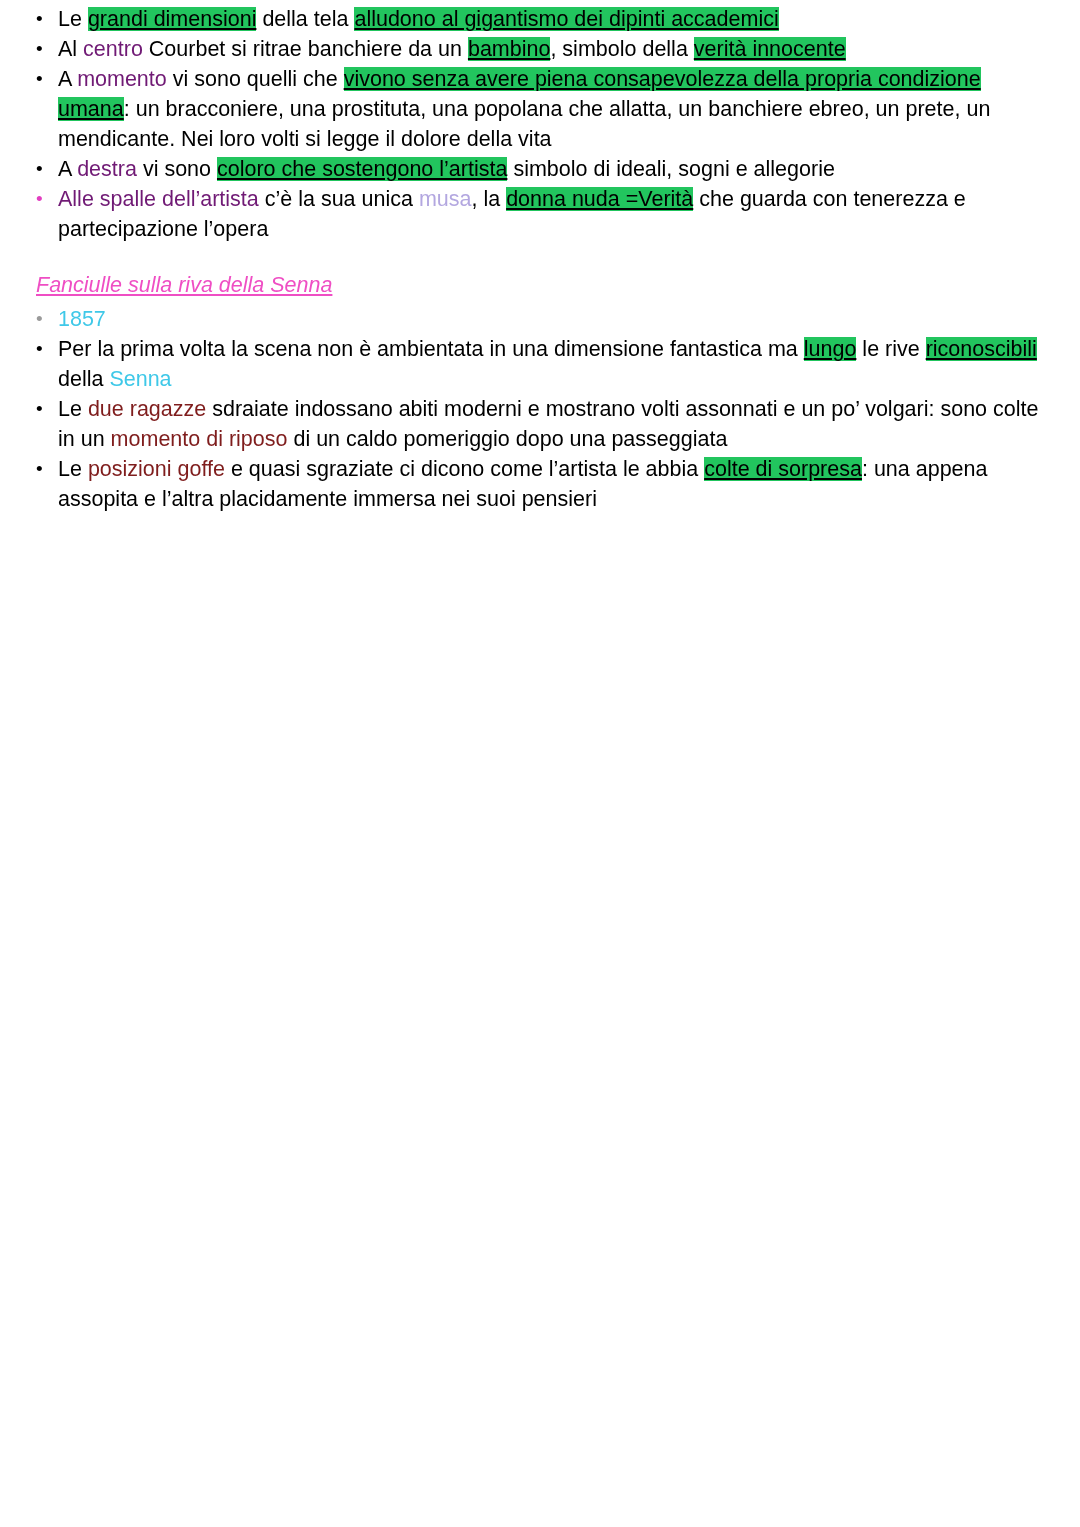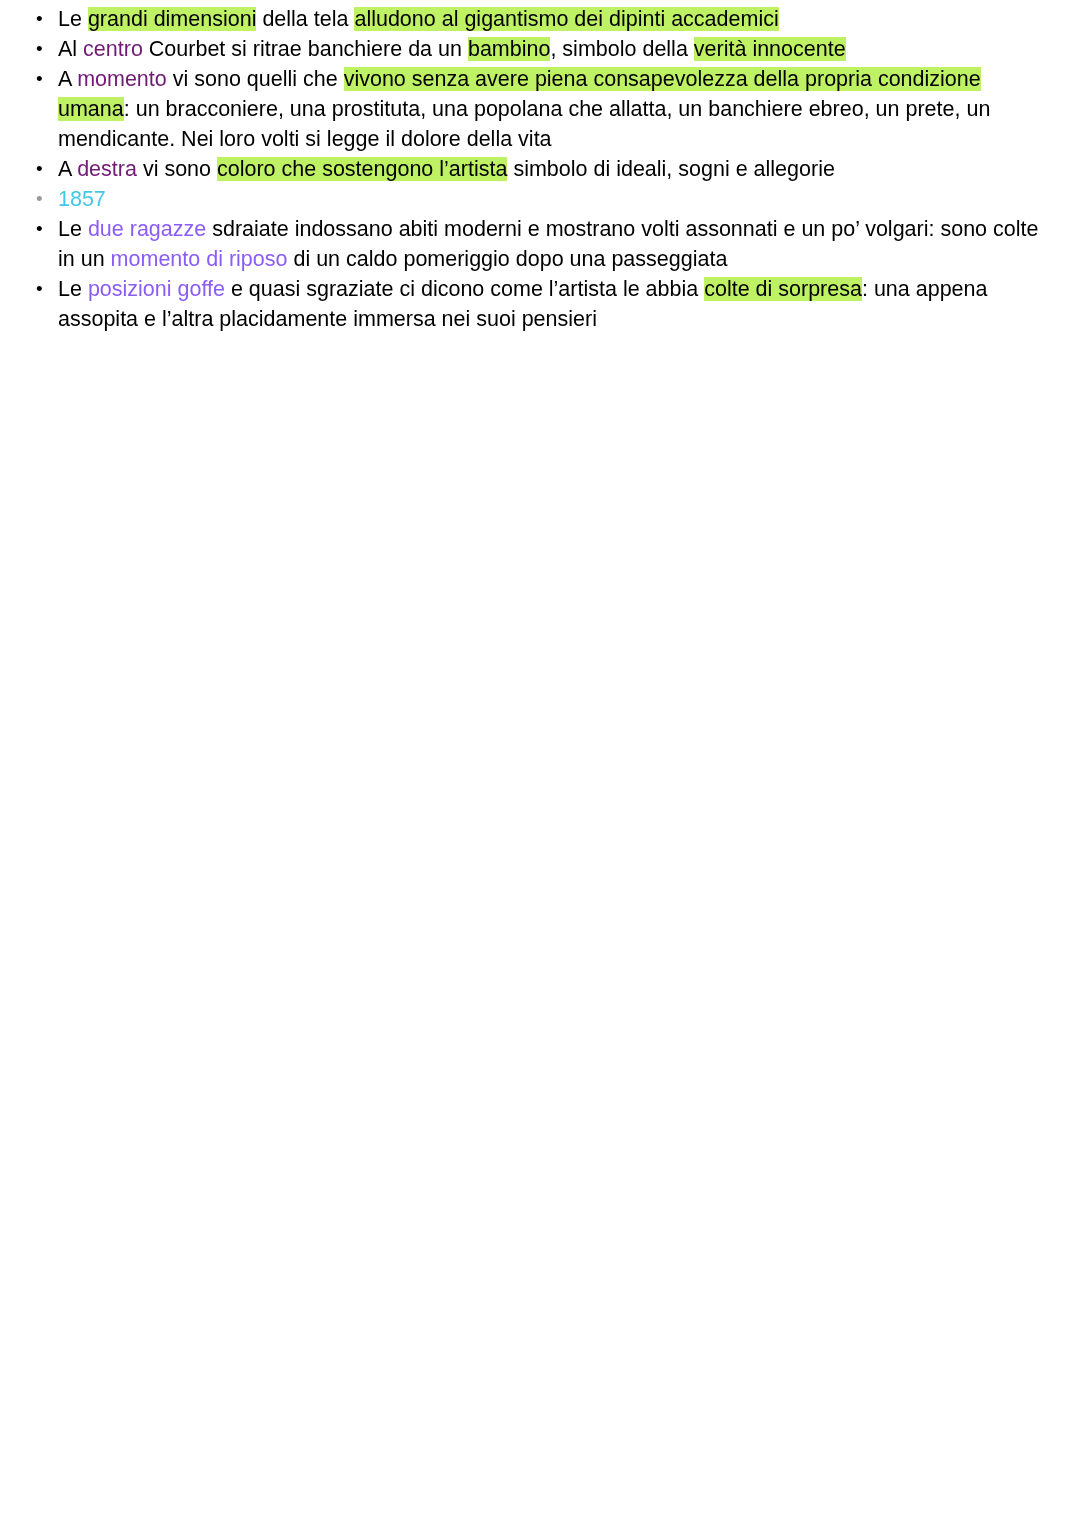--- a/index.html
+++ b/index.html
@@ -37,25 +37,25 @@
     position: absolute;
     left: 8px;
     top: 0;
     font-size: 19px;
     line-height: 30px;
     color: #000;
   }
   li.bullet.pink-bullet::before { color: #e23ec0; }
   li.bullet.dim-bullet::before { color: #9a9a9a; }
 
-  .hl { background-color: #bef264; }
+  .hl { background-color: #22c55e; text-decoration: underline; }
   .pink { color: #701a75; }
   .cyan { color: #3fc8e8; text-align: right; }
   .lilac { color: #b3a7e0; }
-  .lav { color: #8b5cf6; }
+  .lav { color: #7f1d1d; }
 
   .section-title {
     font-size: 21.5px;
     line-height: 30px;
     color: #ef4ec4;
     font-style: italic;
     text-decoration: underline;
     margin: 26px 0 4px 8px;
   }
   .group { margin-bottom: 0; }
@@ -63,22 +63,25 @@
 </head>
 <body>
 
 <div class="page">
 
   <ul class="list group">
       <li class="bullet"><span>Le </span><span class="hl">grandi dimensioni</span><span> della tela </span><span class="hl">alludono al gigantismo dei dipinti accademici</span></li>
       <li class="bullet"><span>Al </span><span class="pink">centro</span><span> Courbet si ritrae banchiere da un </span><span class="hl">bambino</span><span>, simbolo della </span><span class="hl">verità innocente</span></li>
       <li class="bullet"><span>A </span><span class="pink">momento</span><span> vi sono quelli che </span><span class="hl">vivono senza avere piena consapevolezza della propria condizione umana</span><span>: un bracconiere, una prostituta, una popolana che allatta, un banchiere ebreo, un prete, un mendicante. Nei loro volti si legge il dolore della vita</span></li>
       <li class="bullet"><span>A </span><span class="pink">destra</span><span> vi sono </span><span class="hl">coloro che sostengono l’artista</span><span> simbolo di ideali, sogni e allegorie</span></li>
+      <li class="bullet pink-bullet"><span class="pink">Alle spalle dell’artista</span><span> c’è la sua unica </span><span class="lilac">musa</span><span>, la </span><span class="hl">donna nuda =Verità</span><span> che guarda con tenerezza e partecipazione l’opera</span></li>
     </ul>
 
+  <div class="section-title">Fanciulle sulla riva della Senna</div>
 
   <ul class="list group">
       <li class="bullet dim-bullet"><span class="cyan">1857</span></li>
+      <li class="bullet"><span>Per la prima volta la scena non è ambientata in una dimensione fantastica ma </span><span class="hl">lungo</span><span> le rive </span><span class="hl">riconoscibili</span><span> della </span><span class="cyan">Senna</span></li>
       <li class="bullet"><span>Le </span><span class="lav">due ragazze</span><span> sdraiate indossano abiti moderni e mostrano volti assonnati e un po’ volgari: sono colte in un </span><span class="lav">momento di riposo</span><span> di un caldo pomeriggio dopo una passeggiata</span></li>
       <li class="bullet"><span>Le </span><span class="lav">posizioni goffe</span><span> e quasi sgraziate ci dicono come l’artista le abbia </span><span class="hl">colte di sorpresa</span><span>: una appena assopita e l’altra placidamente immersa nei suoi pensieri</span></li>
     </ul>
 
 </div>
 
 </body></html>

